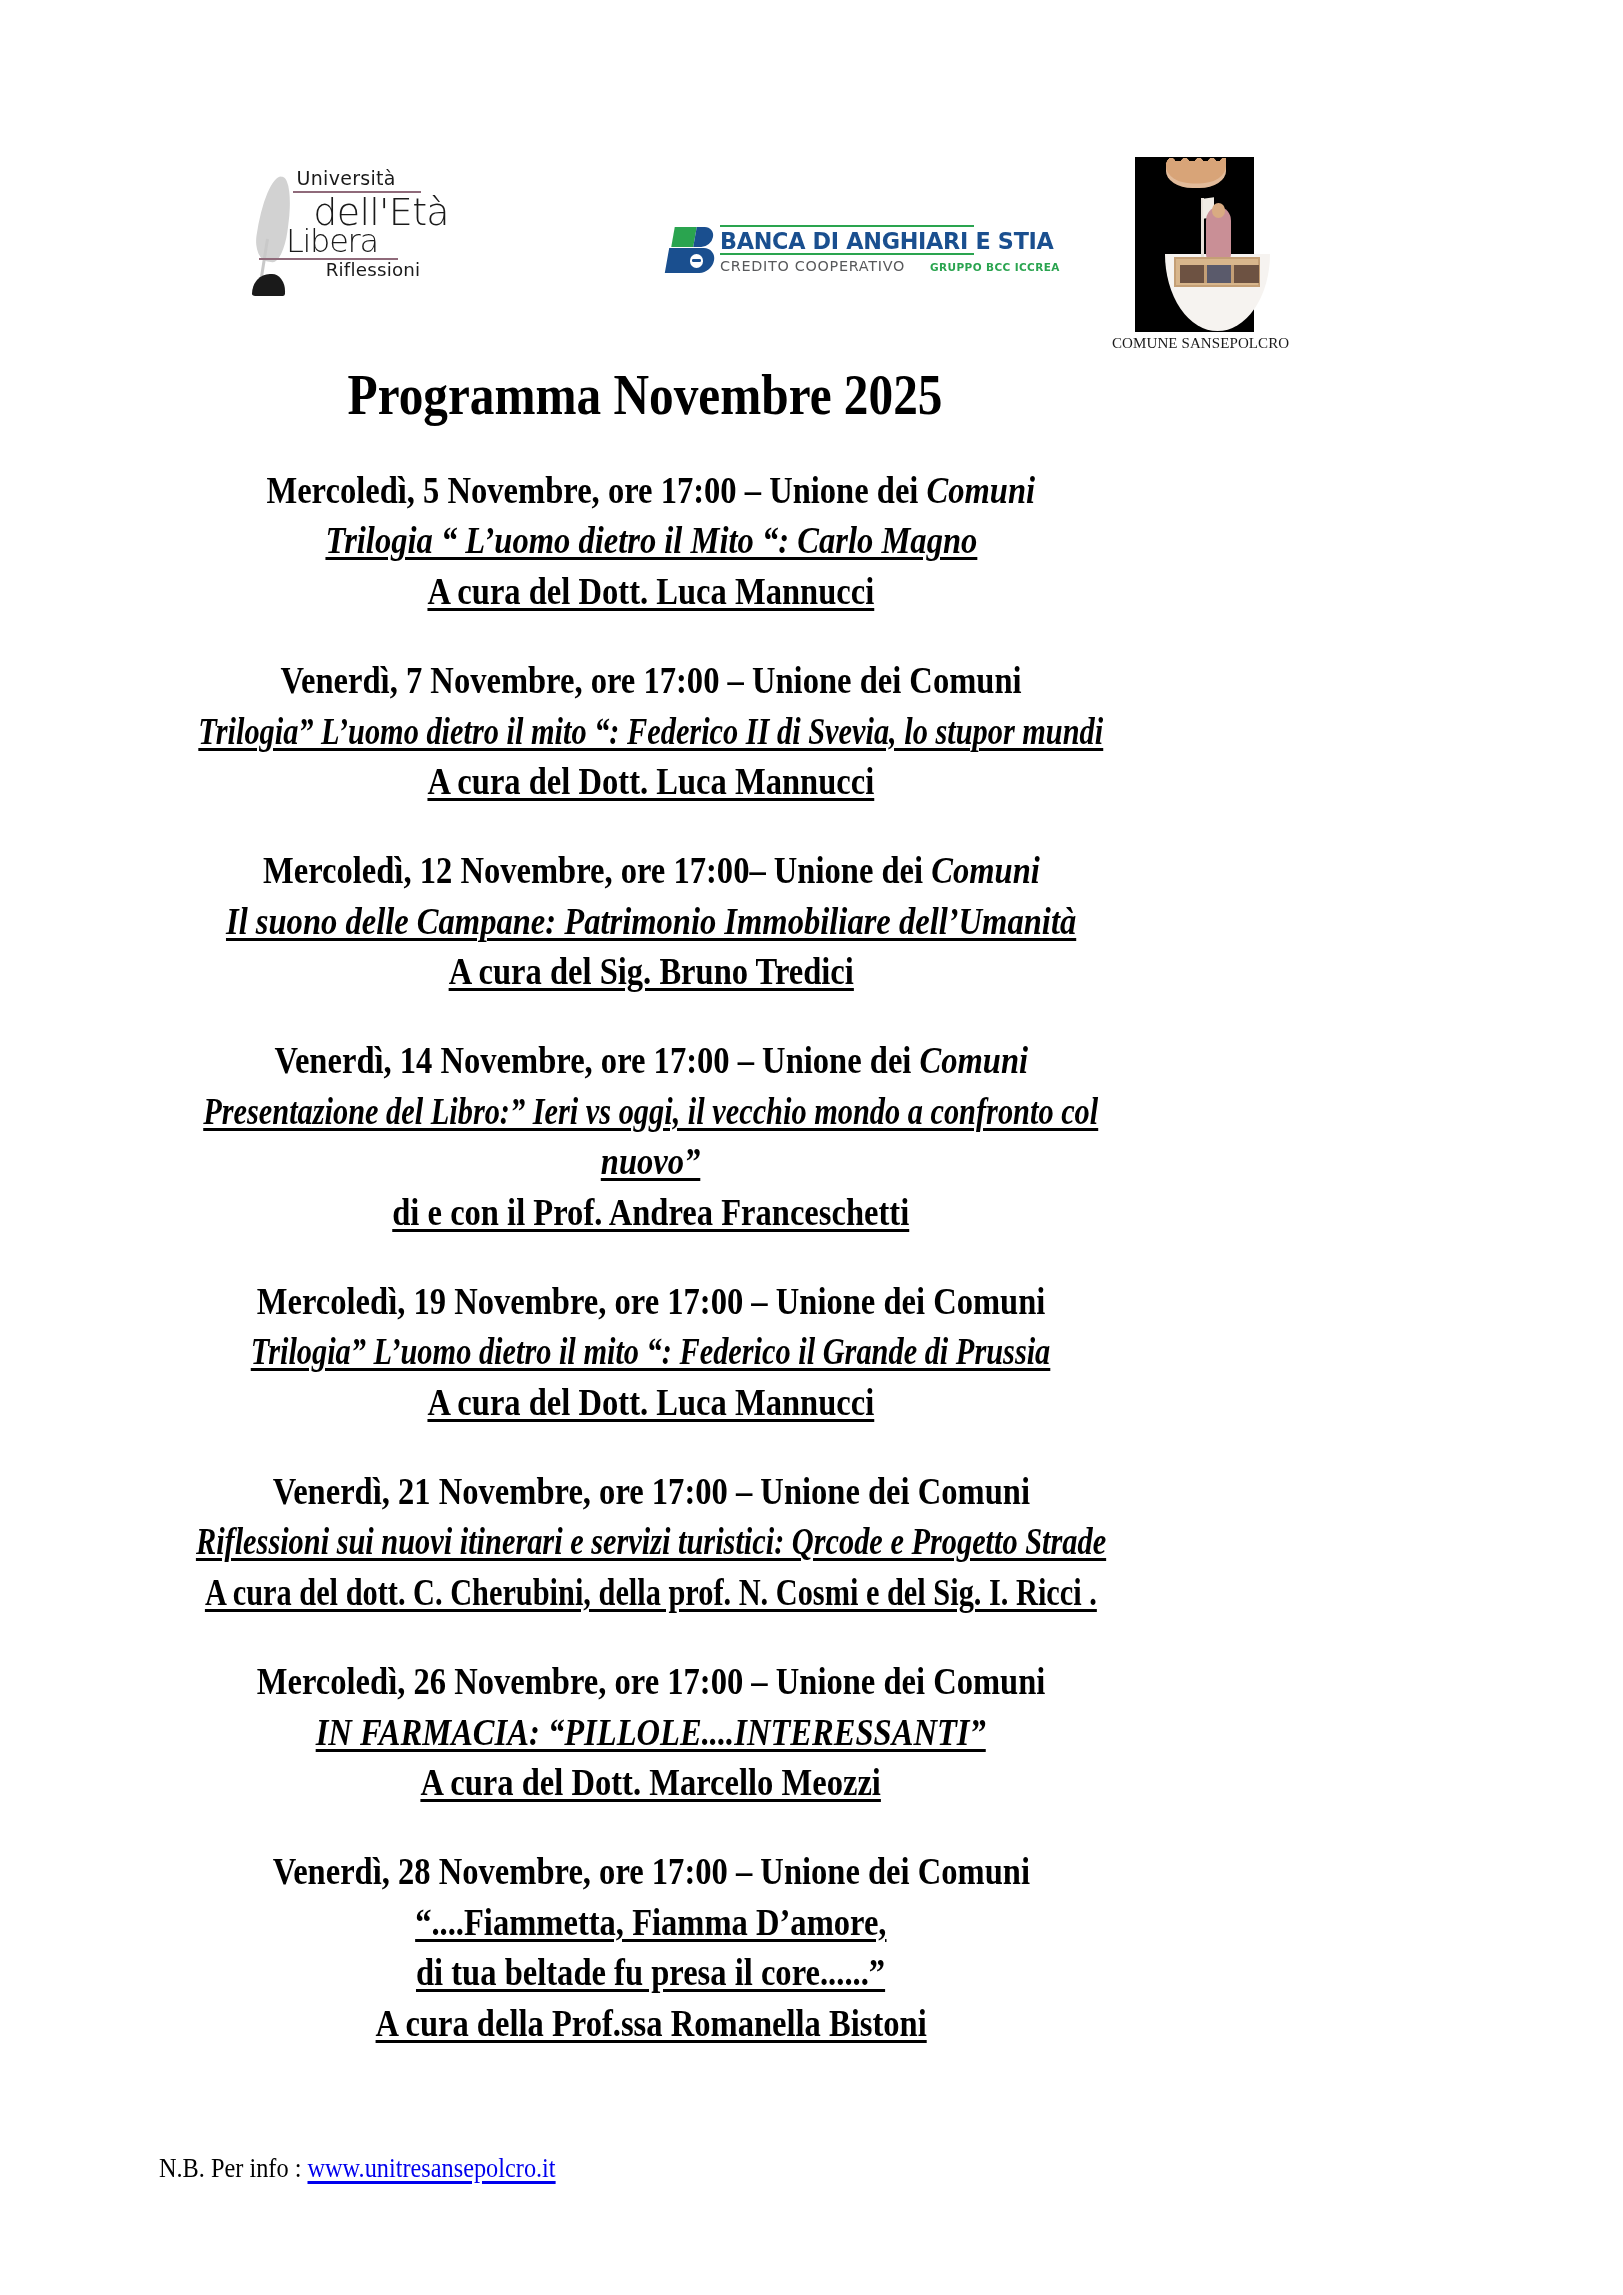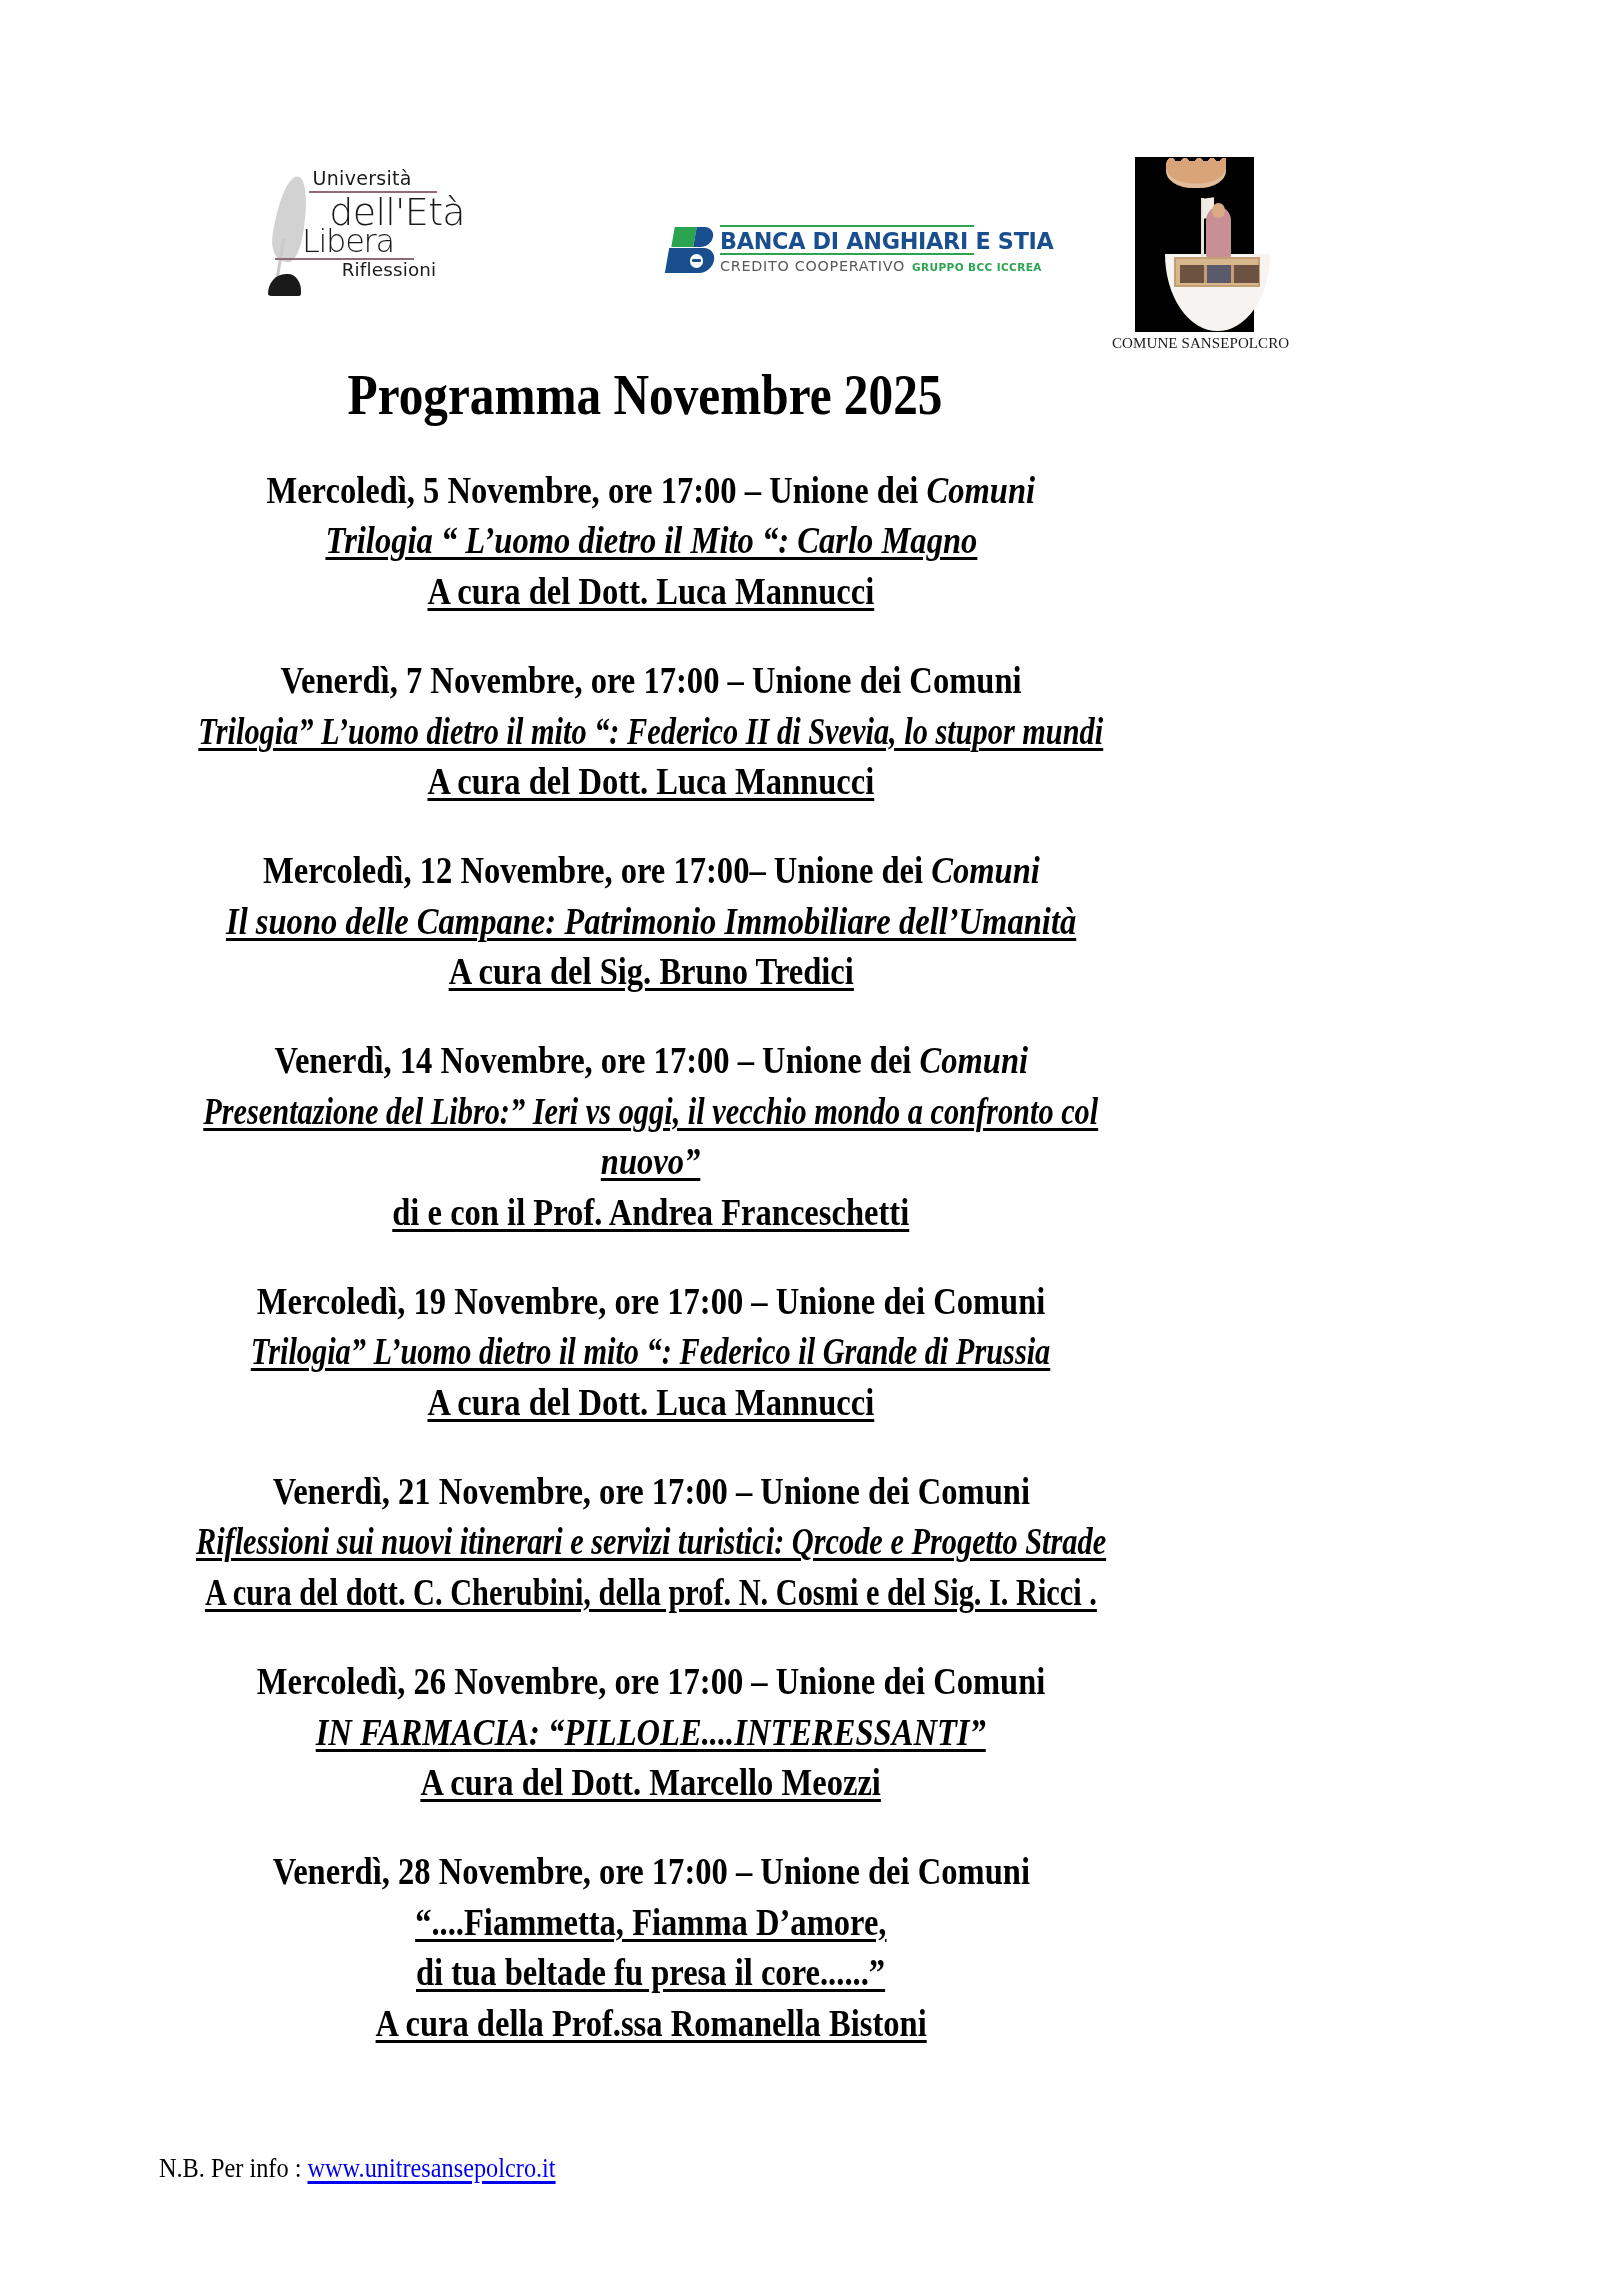--- a/index.html
+++ b/index.html
@@ -22,21 +22,21 @@
     position: absolute;
     top: 0;
     left: 0;
     width: 1623px;
     height: 366px;
   }
 
   
   .logo-unieta {
     position: absolute;
-    left: 268px;
+    left: 252px;
     top: 169px;
     width: 171px;
     height: 152px;
   }
   .quill {
     position: absolute;
     left: 0px;
     top: 6.5px;
     width: 42px;
     height: 115px;
@@ -202,21 +202,21 @@
     color: #1a4f8f;
     letter-spacing: -0.3px;
     padding: 1.3px 0 0.7px 0;
     white-space: nowrap;
     transform: scaleX(0.97);
     transform-origin: left center;
   }
   .bc-sub {
     display: flex;
     align-items: baseline;
-    gap: 7px;
+    gap: 25px;
     padding-top: 2.6px;
   }
   .bc-sub-a {
     font-family: "DejaVu Sans", sans-serif;
     font-size: 14.4px;
     color: #58595b;
     letter-spacing: 0.7px;
     white-space: nowrap;
   }
   .bc-sub-b {

